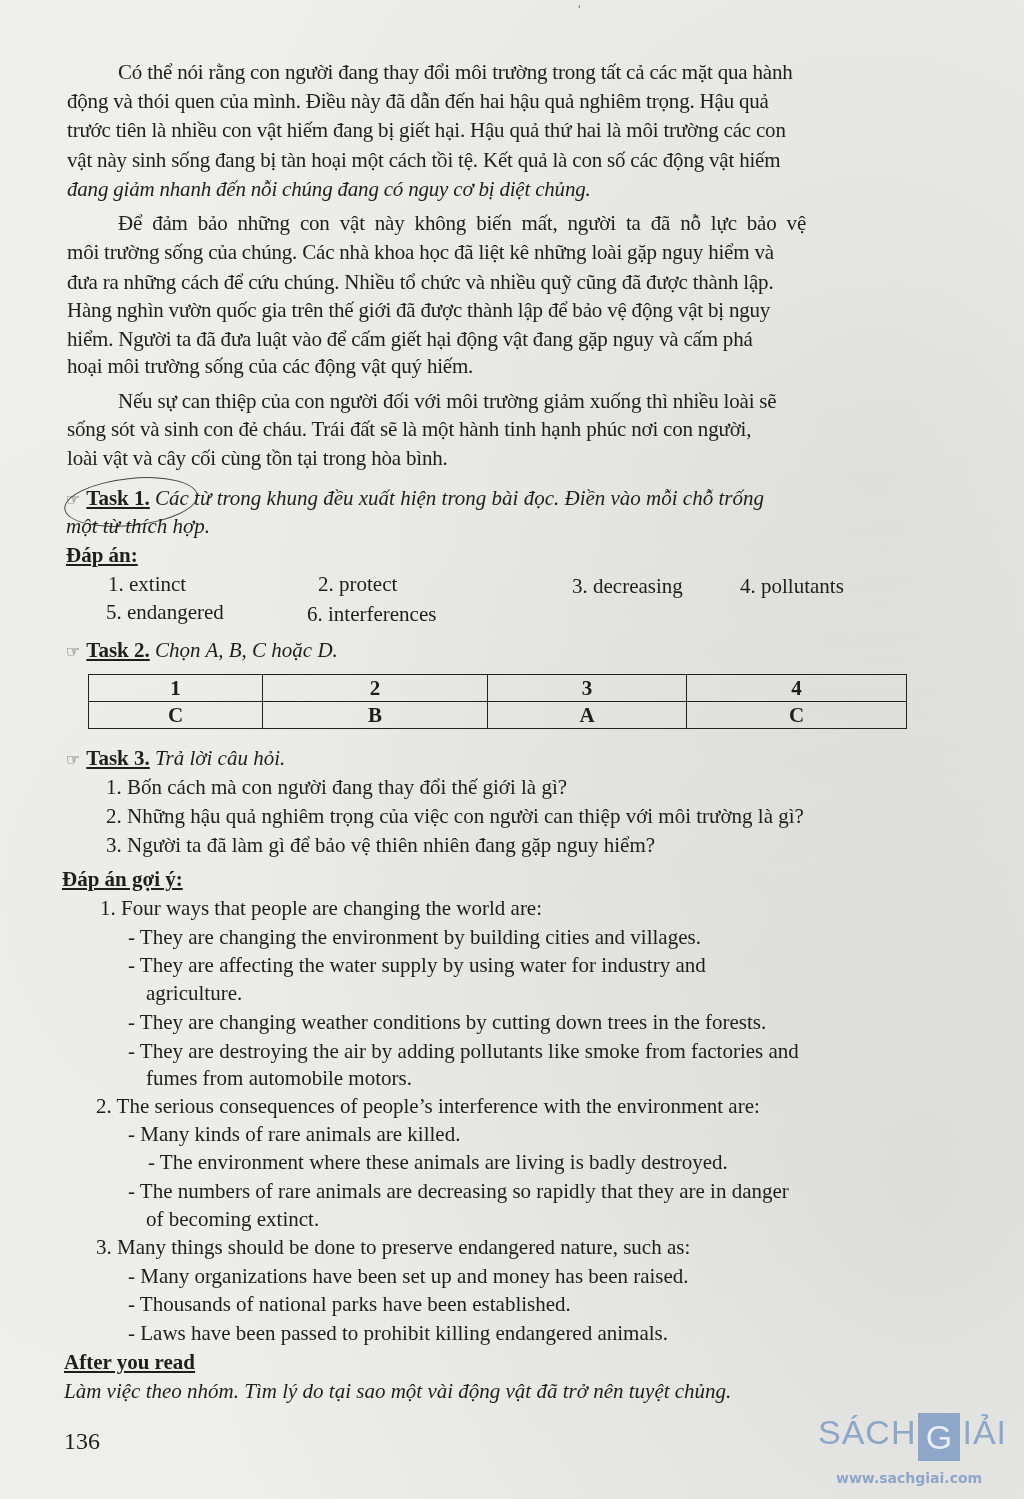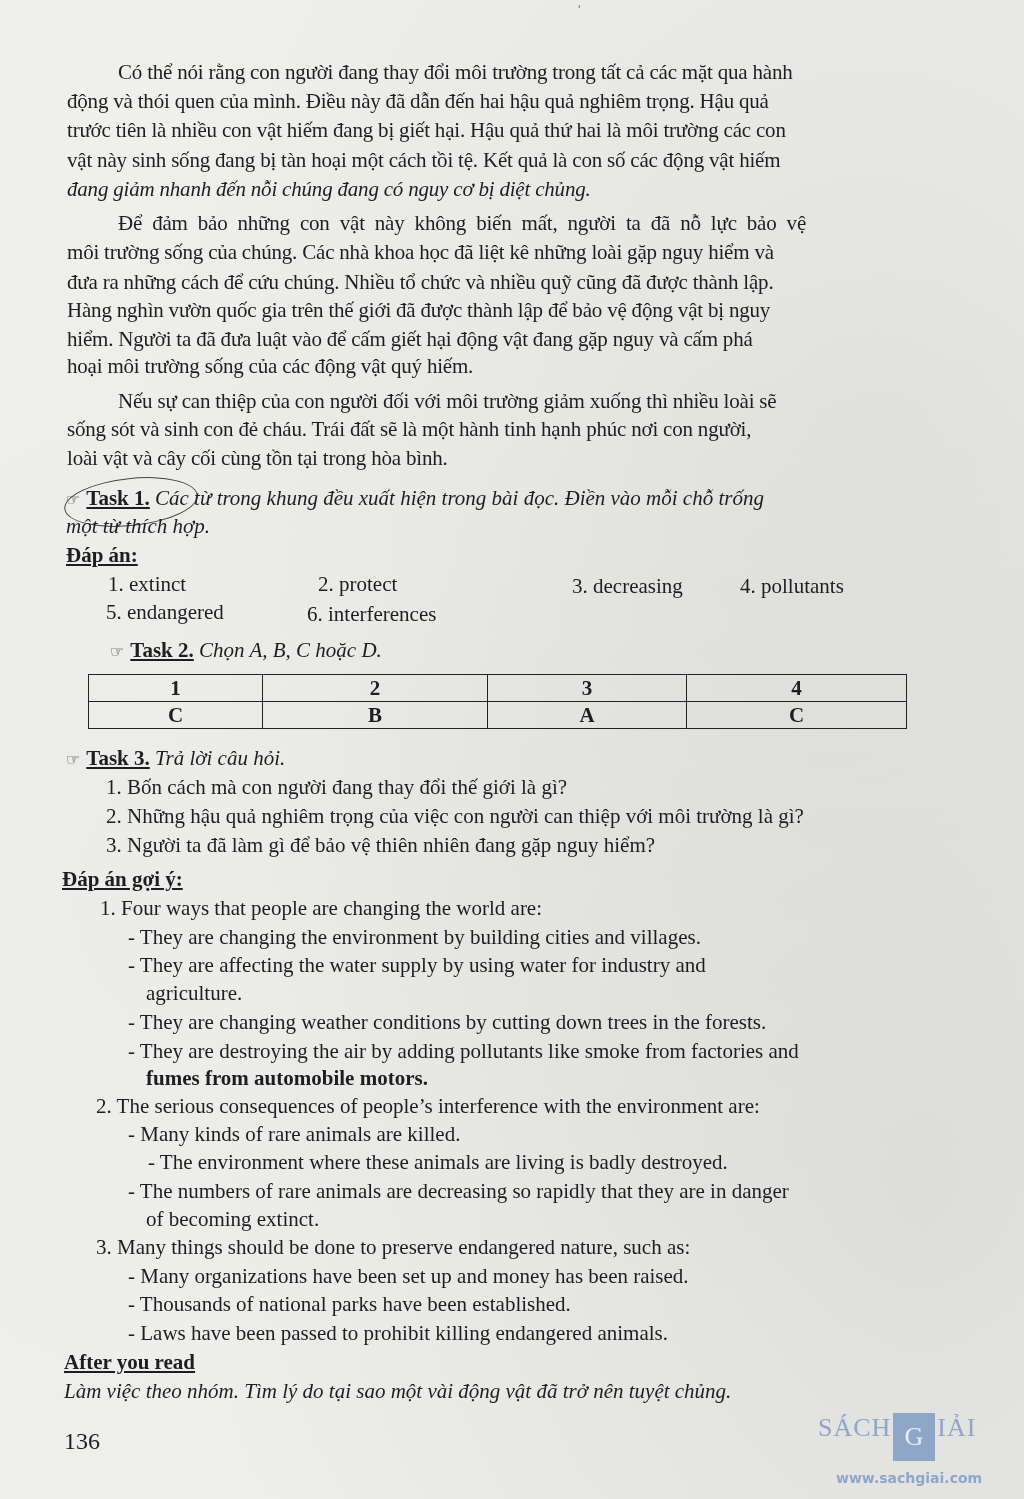--- a/index.html
+++ b/index.html
@@ -33,21 +33,21 @@
     position: absolute; left: 88px; top: 674px; width: 818px;
     border-collapse: collapse; table-layout: fixed;
     font-family: "Liberation Serif", serif; font-weight: bold; font-size: 21px;
   }
   table.answers td {
     border: 1.8px solid #222; text-align: center; height: 26px; padding: 0;
   }
   .mark { position: absolute; font-size: 14px; color: #333; }
   .watermark {
     position: absolute; left: 818px; top: 1413px; width: 206px; height: 50px;
-    font-family: Liberation Serif, serif; font-size: 26px; color: #8ea6c8;
+    font-family: Liberation Sans, sans-serif; font-size: 34px; color: #8ea6c8;
     letter-spacing: 1px;
   }
   .wm-box {
     display: inline-block; width: 42px; height: 48px; background: #8ea6c8;
     color: #e6edf6; text-align: center; vertical-align: top; line-height: 48px;
     margin: 0 2px;
   }
   .wm-url {
     position: absolute; left: 836px; top: 1470px;
     font-family: "DejaVu Sans", sans-serif; font-size: 14px; font-weight: bold;
@@ -94,21 +94,21 @@
     <div class="abs body-text bold" style="left:66px; top:543px;">Đáp án:</div>
     <div class="abs body-text" style="left:108px; top:572px;">1. extinct</div>
     <div class="abs body-text" style="left:318px; top:572px;">2. protect</div>
     <div class="abs body-text" style="left:572px; top:574px;">3. decreasing</div>
     <div class="abs body-text" style="left:740px; top:574px;">4. pollutants</div>
     <div class="abs body-text" style="left:106px; top:600px;">5. endangered</div>
     <div class="abs body-text" style="left:307px; top:602px;">6. interferences</div>
   </div>
 
   <div>
-    <div class="abs body-text" style="left:66px; top:638px;margin-left:44px;">
+    <div class="abs body-text" style="left:66px; top:638px;">
       <span class="pointer">☞</span><span class="bold">Task 2.</span>
       <span class="ital">Chọn A, B, C hoặc D.</span>
     </div>
     <table class="answers">
       <colgroup>
         <col style="width:174px">
           <col style="width:225px">
           <col style="width:199px">
           <col style="width:220px">
       </colgroup>
@@ -139,21 +139,21 @@
     <div class="abs body-text" style="left:106px; top:833px;">3. Người ta đã làm gì để bảo vệ thiên nhiên đang gặp nguy hiểm?</div>
 
     <div class="abs body-text bold" style="left:62px; top:867px;">Đáp án gợi ý:</div>
 
     <div class="abs body-text" style="left:100px; top:896px;">1. Four ways that people are changing the world are:</div>
     <div class="abs body-text" style="left:128px; top:925px;">- They are changing the environment by building cities and villages.</div>
     <div class="abs body-text" style="left:128px; top:953px;">- They are affecting the water supply by using water for industry and</div>
     <div class="abs body-text" style="left:146px; top:981px;">agriculture.</div>
     <div class="abs body-text" style="left:128px; top:1010px;">- They are changing weather conditions by cutting down trees in the forests.</div>
     <div class="abs body-text" style="left:128px; top:1039px;">- They are destroying the air by adding pollutants like smoke from factories and</div>
-    <div class="abs body-text" style="left:146px; top:1066px;font-weight:bold;">fumes from automobile motors.</div>
+    <div class="abs body-text" style="left:146px; top:1066px;">fumes from automobile motors.</div>
 
     <div class="abs body-text" style="left:96px; top:1094px;">2. The serious consequences of people’s interference with the environment are:</div>
     <div class="abs body-text" style="left:128px; top:1122px;">- Many kinds of rare animals are killed.</div>
     <div class="abs body-text" style="left:128px; top:1150px;margin-left:20px;">- The environment where these animals are living is badly destroyed.</div>
     <div class="abs body-text" style="left:128px; top:1179px;">- The numbers of rare animals are decreasing so rapidly that they are in danger</div>
     <div class="abs body-text" style="left:146px; top:1207px;">of becoming extinct.</div>
 
     <div class="abs body-text" style="left:96px; top:1235px;">3. Many things should be done to preserve endangered nature, such as:</div>
     <div class="abs body-text" style="left:128px; top:1264px;">- Many organizations have been set up and money has been raised.</div>
     <div class="abs body-text" style="left:128px; top:1292px;">- Thousands of national parks have been established.</div>

